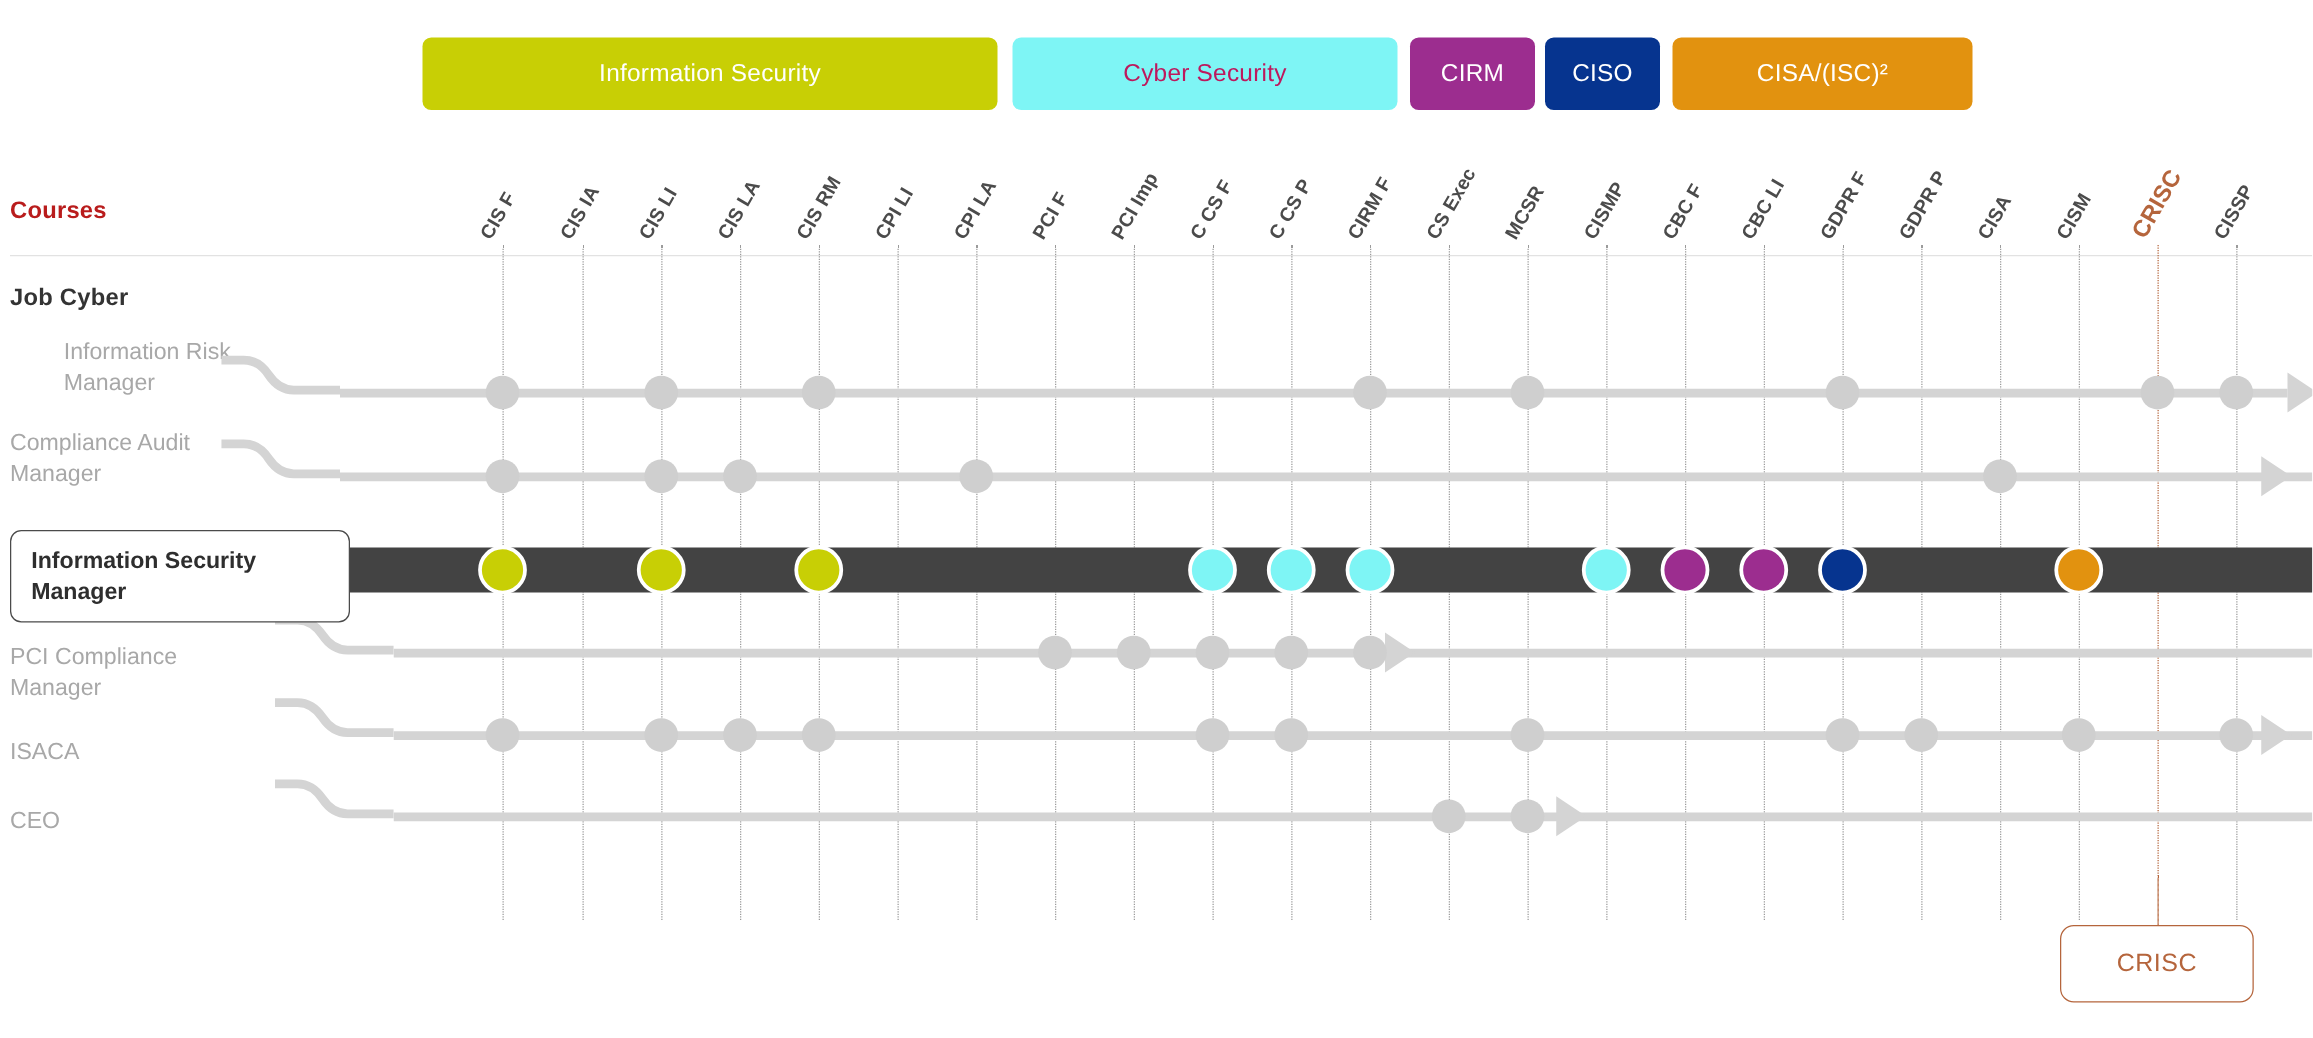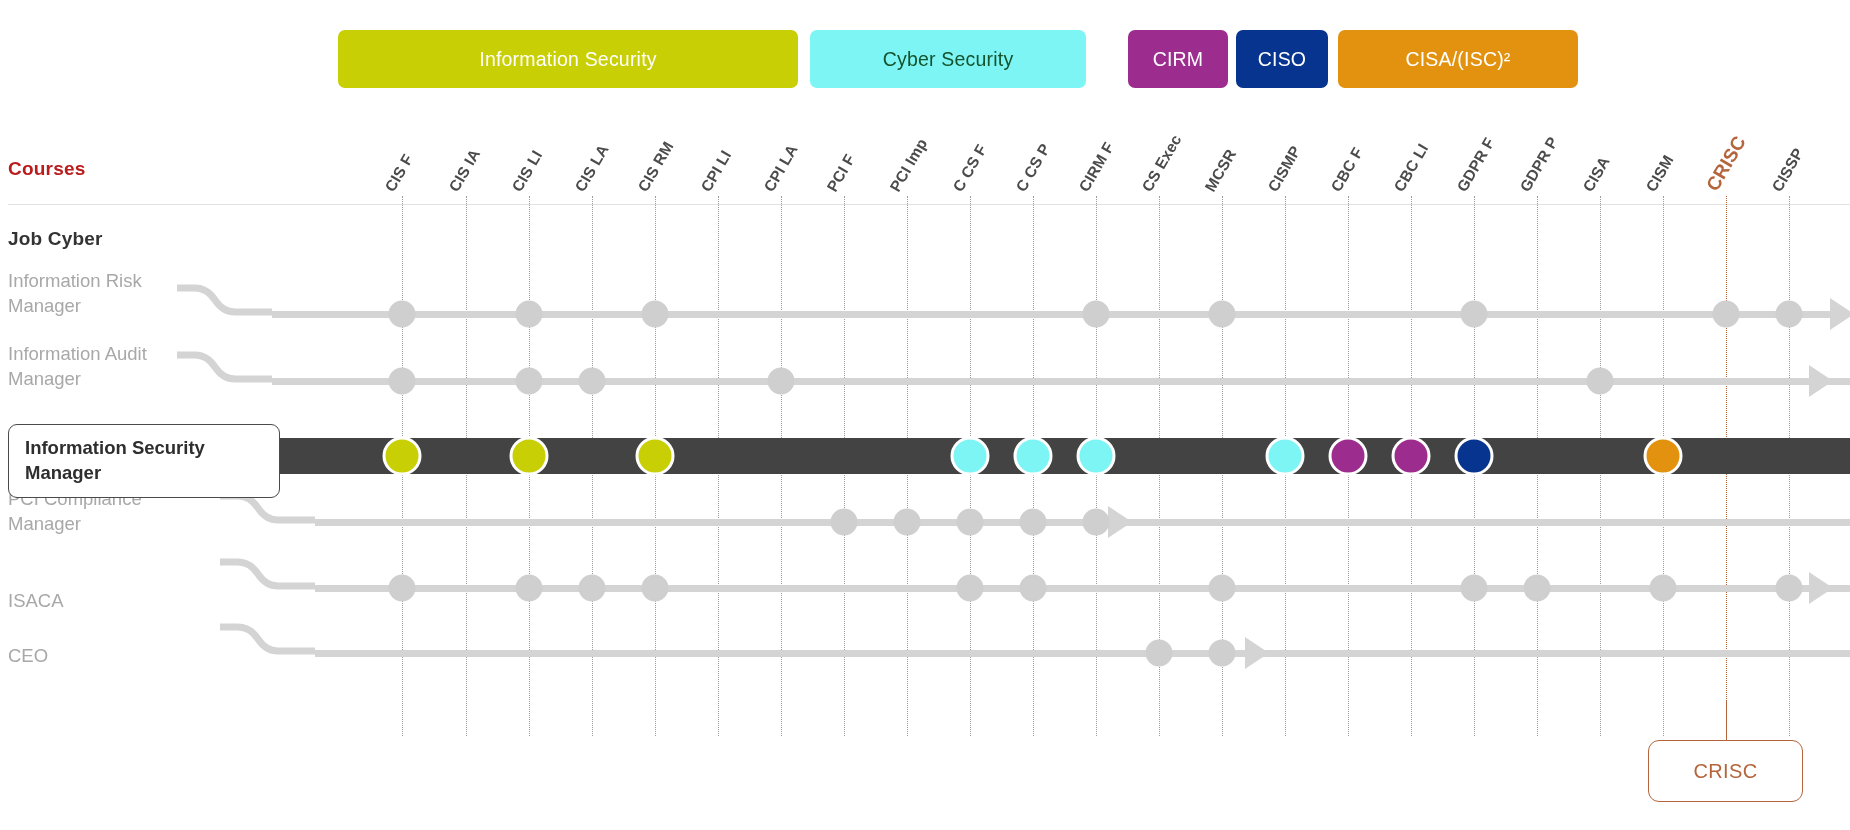--- a/index.html
+++ b/index.html
@@ -186,21 +186,21 @@
     z-index: 7;
   }
 </style>
 </head>
 <body>
 
 <div id="root">
 
   <div id="cat-bar">
       <div class="cat-btn" style="left: 338px; width: 460px; background: rgb(200, 207, 5); color: rgb(255, 255, 255);">Information Security</div>
-      <div class="cat-btn dark-label" style="left: 810px; width: 276px; background: rgb(126, 245, 245); color: #14532d;">Cyber Security</div>
+      <div class="cat-btn dark-label" style="left: 810px; width: 308px; background: rgb(126, 245, 245); color: #be185d;">Cyber Security</div>
       <div class="cat-btn" style="left: 1128px; width: 100px; background: rgb(156, 45, 143); color: rgb(255, 255, 255);">CIRM</div>
       <div class="cat-btn" style="left: 1236px; width: 92px; background: rgb(6, 52, 143); color: rgb(255, 255, 255);">CISO</div>
       <div class="cat-btn" style="left: 1338px; width: 240px; background: rgb(226, 146, 15); color: rgb(255, 255, 255);">CISA/(ISC)²</div>
     </div>
 
   <div id="col-label-layer">
       <div class="col-label" style="left: 397px;">CIS F</div>
       <div class="col-label" style="left: 461px;">CIS IA</div>
       <div class="col-label" style="left: 524px;">CIS LI</div>
       <div class="col-label" style="left: 587px;">CIS LA</div>
@@ -251,38 +251,38 @@
       <div class="guide" style="left: 1537px;"></div>
       <div class="guide" style="left: 1600px;"></div>
       <div class="guide" style="left: 1663px;"></div>
       <div class="guide highlight" style="left: 1726px;"></div>
       <div class="guide" style="left: 1789px;"></div>
       <div class="guide highlight" style="left: 1726px; top: 700px; height: 48px;"></div>
     </div>
 
   <div id="rows-layer">
       <div class="row" style="top: 0px;">
-        <div class="row-label" style="top: 268px;">Information Risk
+        <div class="row-label" style="top: 268px; margin-left: 43px;">Information Risk
 Manager</div>
         <svg width="95" height="50" style="position: absolute; left: 177px; top: 284px;">
           <path d="M 0 4 L 18 4 Q 30 4 38 16 Q 46 28 58 28 L 95 28" stroke="#d4d4d4" stroke-width="7" fill="none" stroke-linecap="butt"></path>
         </svg>
         <div class="track" style="left: 272px; width: 1558px; top: 311px;"></div>
         <div class="arrowhead" style="left: 1830px; top: 298px;"></div>
         <div class="node grey" style="left: 402px; top: 314px;"></div>
         <div class="node grey" style="left: 529px; top: 314px;"></div>
         <div class="node grey" style="left: 655px; top: 314px;"></div>
         <div class="node grey" style="left: 1096px; top: 314px;"></div>
         <div class="node grey" style="left: 1222px; top: 314px;"></div>
         <div class="node grey" style="left: 1474px; top: 314px;"></div>
         <div class="node grey" style="left: 1726px; top: 314px;"></div>
         <div class="node grey" style="left: 1789px; top: 314px;"></div>
       </div>
       <div class="row" style="top: 0px;">
-        <div class="row-label" style="top: 341px;">Information Audit
+        <div class="row-label" style="top: 341px;">Compliance Audit
 Manager</div>
         <svg width="95" height="50" style="position: absolute; left: 177px; top: 351px;">
           <path d="M 0 4 L 18 4 Q 30 4 38 16 Q 46 28 58 28 L 95 28" stroke="#d4d4d4" stroke-width="7" fill="none" stroke-linecap="butt"></path>
         </svg>
         <div class="track" style="left: 272px; width: 1578px; top: 378px;"></div>
         <div class="arrowhead" style="left: 1809px; top: 365px;"></div>
         <div class="node grey" style="left: 402px; top: 381px;"></div>
         <div class="node grey" style="left: 529px; top: 381px;"></div>
         <div class="node grey" style="left: 592px; top: 381px;"></div>
         <div class="node grey" style="left: 781px; top: 381px;"></div>
@@ -300,21 +300,21 @@
         <div class="node big" style="left: 970px; top: 456px; background: rgb(126, 245, 245);"></div>
         <div class="node big" style="left: 1033px; top: 456px; background: rgb(126, 245, 245);"></div>
         <div class="node big" style="left: 1096px; top: 456px; background: rgb(126, 245, 245);"></div>
         <div class="node big" style="left: 1285px; top: 456px; background: rgb(126, 245, 245);"></div>
         <div class="node big" style="left: 1348px; top: 456px; background: rgb(156, 45, 143);"></div>
         <div class="node big" style="left: 1411px; top: 456px; background: rgb(156, 45, 143);"></div>
         <div class="node big" style="left: 1474px; top: 456px; background: rgb(6, 52, 143);"></div>
         <div class="node big" style="left: 1663px; top: 456px; background: rgb(226, 146, 15);"></div>
       </div>
       <div class="row" style="top: 0px;">
-        <div class="row-label" style="top: 486px;">PCI Compliance
+        <div class="row-label" style="top: 512px;">PCI Compliance
 Manager</div>
         <svg width="95" height="50" style="position: absolute; left: 220px; top: 492px;">
           <path d="M 0 4 L 18 4 Q 30 4 38 16 Q 46 28 58 28 L 95 28" stroke="#d4d4d4" stroke-width="7" fill="none" stroke-linecap="butt"></path>
         </svg>
         <div class="track" style="left: 315px; width: 1535px; top: 519px;"></div>
         <div class="arrowhead" style="left: 1108px; top: 506px;"></div>
         <div class="node grey" style="left: 844px; top: 522px;"></div>
         <div class="node grey" style="left: 907px; top: 522px;"></div>
         <div class="node grey" style="left: 970px; top: 522px;"></div>
         <div class="node grey" style="left: 1033px; top: 522px;"></div>

